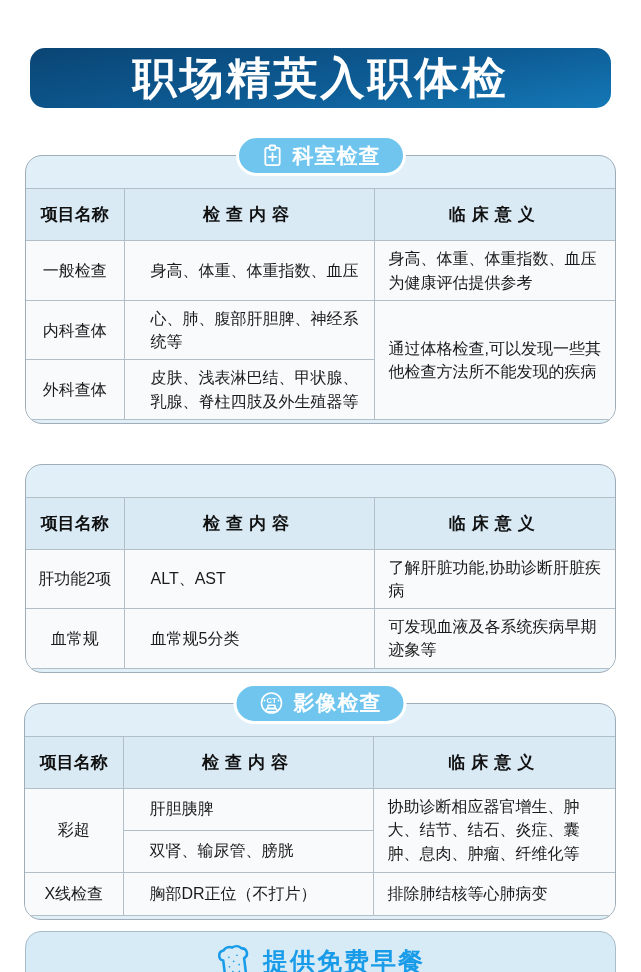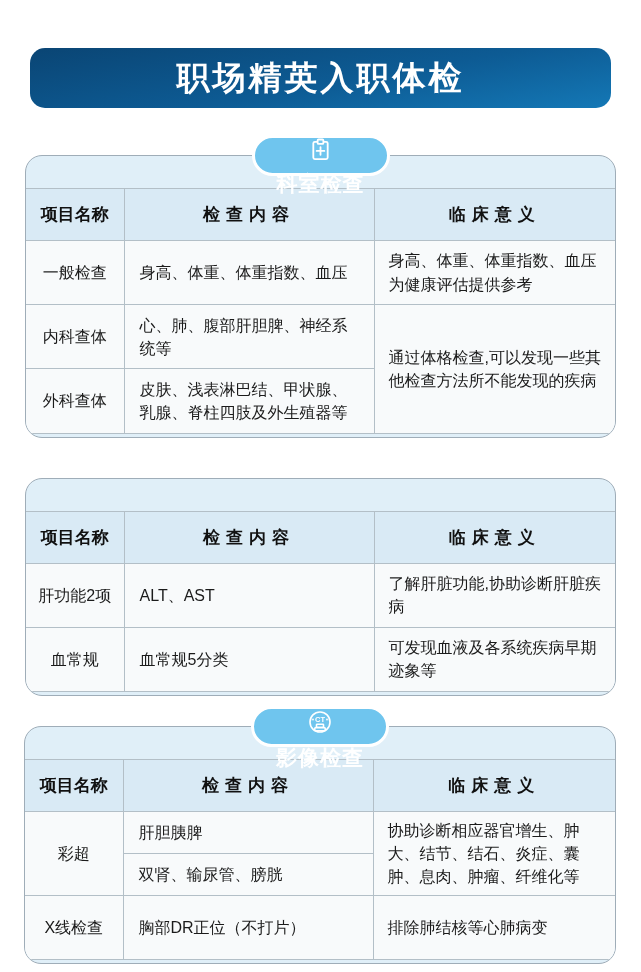--- a/index.html
+++ b/index.html
@@ -9,52 +9,52 @@
     font-family:"Liberation Sans","DejaVu Sans",sans-serif;
     color:#1b1b1b;
   }
   
   .banner {
     margin:48px 30px 0 30px; height:60px; border-radius:15px;
     background:linear-gradient(170deg,#0a4574 0%,#0d5b94 55%,#1478b6 100%);
     display:flex; align-items:center; justify-content:center;
   }
   .banner h1 {
-    color:#ffffff; font-size:33px; font-weight:bold; letter-spacing:3px;
+    color:#ffffff; font-size:44px; font-weight:bold; letter-spacing:3px;
   }
   
   .sec { position:relative; margin:0 25px; }
   .sec-1 { margin-top:47px; }
   .sec-2 { margin-top:40px; }
   .sec-3 { margin-top:30px;margin-left:24px; }
   .pill {
     position:absolute; top:-20px; left:50%; transform:translateX(-50%);
     z-index:3; height:41px; padding:0 22px; border-radius:22px;
     background:#6fc5ee; border:3px solid #ffffff;
-    display:flex; align-items:center; gap:9px; white-space:nowrap;flex-direction:column;
+    display:flex; align-items:center; gap:9px; white-space:nowrap;
   }
   .pill .plabel { color:#ffffff; font-size:21px; font-weight:bold; letter-spacing:1px; }
   .card {
     border:1px solid #9fadb8; border-radius:17px; background:#e0eff8;
     padding-top:32px; padding-bottom:3px; overflow:hidden;
   }
   table.t { width:100%; border-collapse:collapse; background:#f8fafb; table-layout:fixed; }
   .t col.c1 { width:98px; }
   .t col.c2 { width:250px; }
   .t th, .t td { border:1px solid #b3bfc7; vertical-align:middle; }
   .t th:first-child, .t td:first-child { border-left:0; }
   .t th:last-child,  .t td:last-child  { border-right:0; }
   .t th {
     background:#d9eaf5; height:52px; font-size:17px; font-weight:bold;
     text-align:center; color:#111;
   }
   .t th.sp { letter-spacing:6px; }
   .t td { font-size:16px; line-height:1.45; padding:6px 12px; }
-  .t td.cname { text-align:center; padding:20px 4px; }
-  .t td.ccontent { padding-left:15px; }
+  .t td.cname { text-align:center; padding:4px 4px; }
+  .t td.ccontent { padding-left:26px; }
   .t td.cmeaning { padding-left:14px; padding-right:8px; }
   
   .footer {
     margin:11px 25px 0 25px; height:62px; border-radius:16px;
     background:#d7ebf7; border:1px solid #a8bdc9;
     display:flex; align-items:center; justify-content:center; gap:11px;
   }
   .footer .flabel { color:#189be8; font-size:25px; font-weight:bold; letter-spacing:2px; }
   .icon { display:block; }
   .bread-tilt { transform:rotate(-7deg); }
@@ -167,21 +167,21 @@
         <th class="sp">临床意义</th>
       </tr>
       <tr style="height:42px;">
         <td class="cname" rowspan="2">彩超</td>
         <td class="ccontent">肝胆胰脾</td>
         <td class="cmeaning" rowspan="2">协助诊断相应器官增生、肿大、结节、结石、炎症、囊肿、息肉、肿瘤、纤维化等</td>
       </tr>
       <tr style="height:42px;">
         <td class="ccontent">双肾、输尿管、膀胱</td>
       </tr>
-      <tr style="height:49px;">
+      <tr style="height:43px;">
         <td class="cname">X线检查</td>
         <td class="ccontent">胸部DR正位（不打片）</td>
         <td class="cmeaning">排除肺结核等心肺病变</td>
       </tr>
     </tbody>
       </table>
   </div>
 </div>
 
 <div class="footer">

